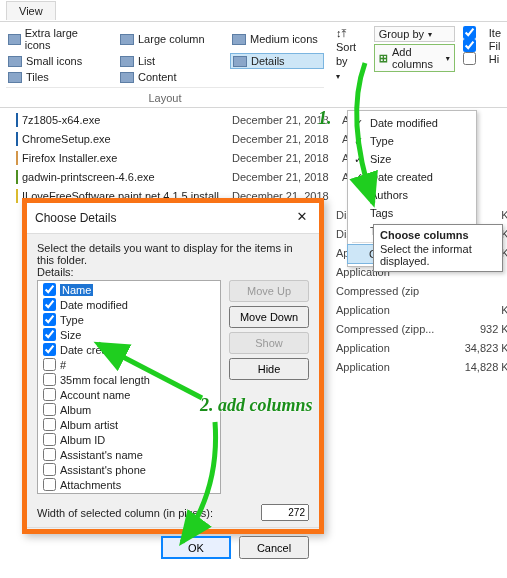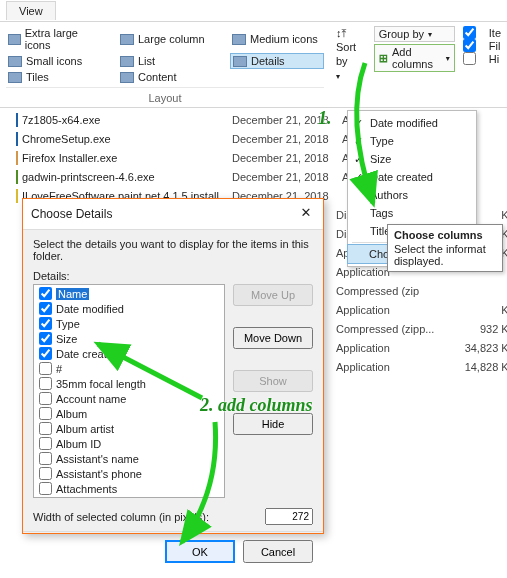--- a/index.html
+++ b/index.html
@@ -29,33 +29,33 @@
   .fic.y { background:#ffe47a; border-color:#dabb2f; }
   .fname { flex:0 0 210px; overflow:hidden; white-space:nowrap; text-overflow:ellipsis; }
   .fdate { flex:0 0 110px; color:#444; }
   .ftype { flex:0 0 110px; color:#444; }
   .fsize { flex:0 0 70px; text-align:right; color:#444; }
   .col-menu { position:absolute; right:30px; top:2px; width:130px; background:#fff; border:1px solid #bcbcbc; box-shadow:2px 2px 4px rgba(0,0,0,.2); padding:3px 0; }
   .col-menu .mi { display:flex; align-items:center; padding:3px 8px 3px 22px; position:relative; cursor:pointer; }
   .col-menu .mi.ck::before { content:"✓"; position:absolute; left:6px; }
   .col-menu .sep { height:1px; background:#ddd; margin:2px 4px; }
   .col-menu .mi.hi { background:#cde6f7; border:1px solid #7bb5e0; margin:-1px; padding:3px 7px 3px 21px; }
-  .tooltip { position:absolute; right:4px; top:224px; width:116px; background:#fff; border:1px solid #888; padding:4px 6px; box-shadow:2px 2px 4px rgba(0,0,0,.2); }
+  .tooltip { position:absolute; right:4px; top:224px; width:130px; background:#fff; border:1px solid #888; padding:4px 6px; box-shadow:2px 2px 4px rgba(0,0,0,.2); }
   .tooltip .tt-title { font-weight:bold; margin-bottom:2px; }
-  .dialog { position:absolute; left:22px; top:198px; width:302px; height:336px; border:1px solid #f97316; background:#f0f0f0; box-shadow:3px 3px 8px rgba(0,0,0,.25); display:flex; flex-direction:column; }
+  .dialog { position:absolute; left:22px; top:198px; width:302px; height:336px; border:5px solid #f97316; background:#f0f0f0; box-shadow:3px 3px 8px rgba(0,0,0,.25); display:flex; flex-direction:column; }
   .dlg-title { display:flex; align-items:center; justify-content:space-between; padding:6px 8px; font-size:12px; background:#fff; border-bottom:1px solid #ddd; }
   .dlg-close { width:18px; height:18px; text-align:center; cursor:pointer; font-size:13px; }
   .dlg-body { padding:8px 10px 6px; flex:1; display:flex; flex-direction:column; }
-  .dlg-instr { margin-bottom:8px; }
+  .dlg-instr { }
   .dlg-main { display:flex; gap:8px; flex:1; }
   .dlg-list { flex:1; border:1px solid #aaa; background:#fff; overflow-y:scroll; max-height:215px; padding:1px; }
   .dlg-list .li { display:flex; align-items:center; padding:0 2px; height:15px; }
   .dlg-list .li input { margin:0 4px 0 2px; }
   .dlg-list .li.sel span { background:#1e74d2; color:#fff; padding:0 2px; }
-  .dlg-btns { display:flex; flex-direction:column; gap:21px; }
+  .dlg-btns { display:flex; flex-direction:column; gap:4px; }
   .dlg-btns button { width:80px; height:22px; font-size:11px; }
   .dlg-btns button[disabled] { color:#999; }
   .dlg-width { display:flex; align-items:center; justify-content:space-between; margin-top:10px; }
   .dlg-width input { width:48px; text-align:right; font-size:10px; }
   .dlg-foot { display:flex; justify-content:flex-end; gap:8px; padding:8px 10px; border-top:1px solid #ddd; }
   .dlg-foot button { width:70px; height:23px; font-size:11px; }
   .dlg-foot .ok { border:2px solid #0a84ff; background:#e8f0fe; }
   .ann { position:absolute; font-family:Georgia,serif; font-size:18px; font-weight:bold; font-style:italic; color:#1a8f1a; text-shadow:0 0 2px #fff,0 0 3px #fff; pointer-events:none; }
   svg.arrow { position:absolute; pointer-events:none; }
 </style>

